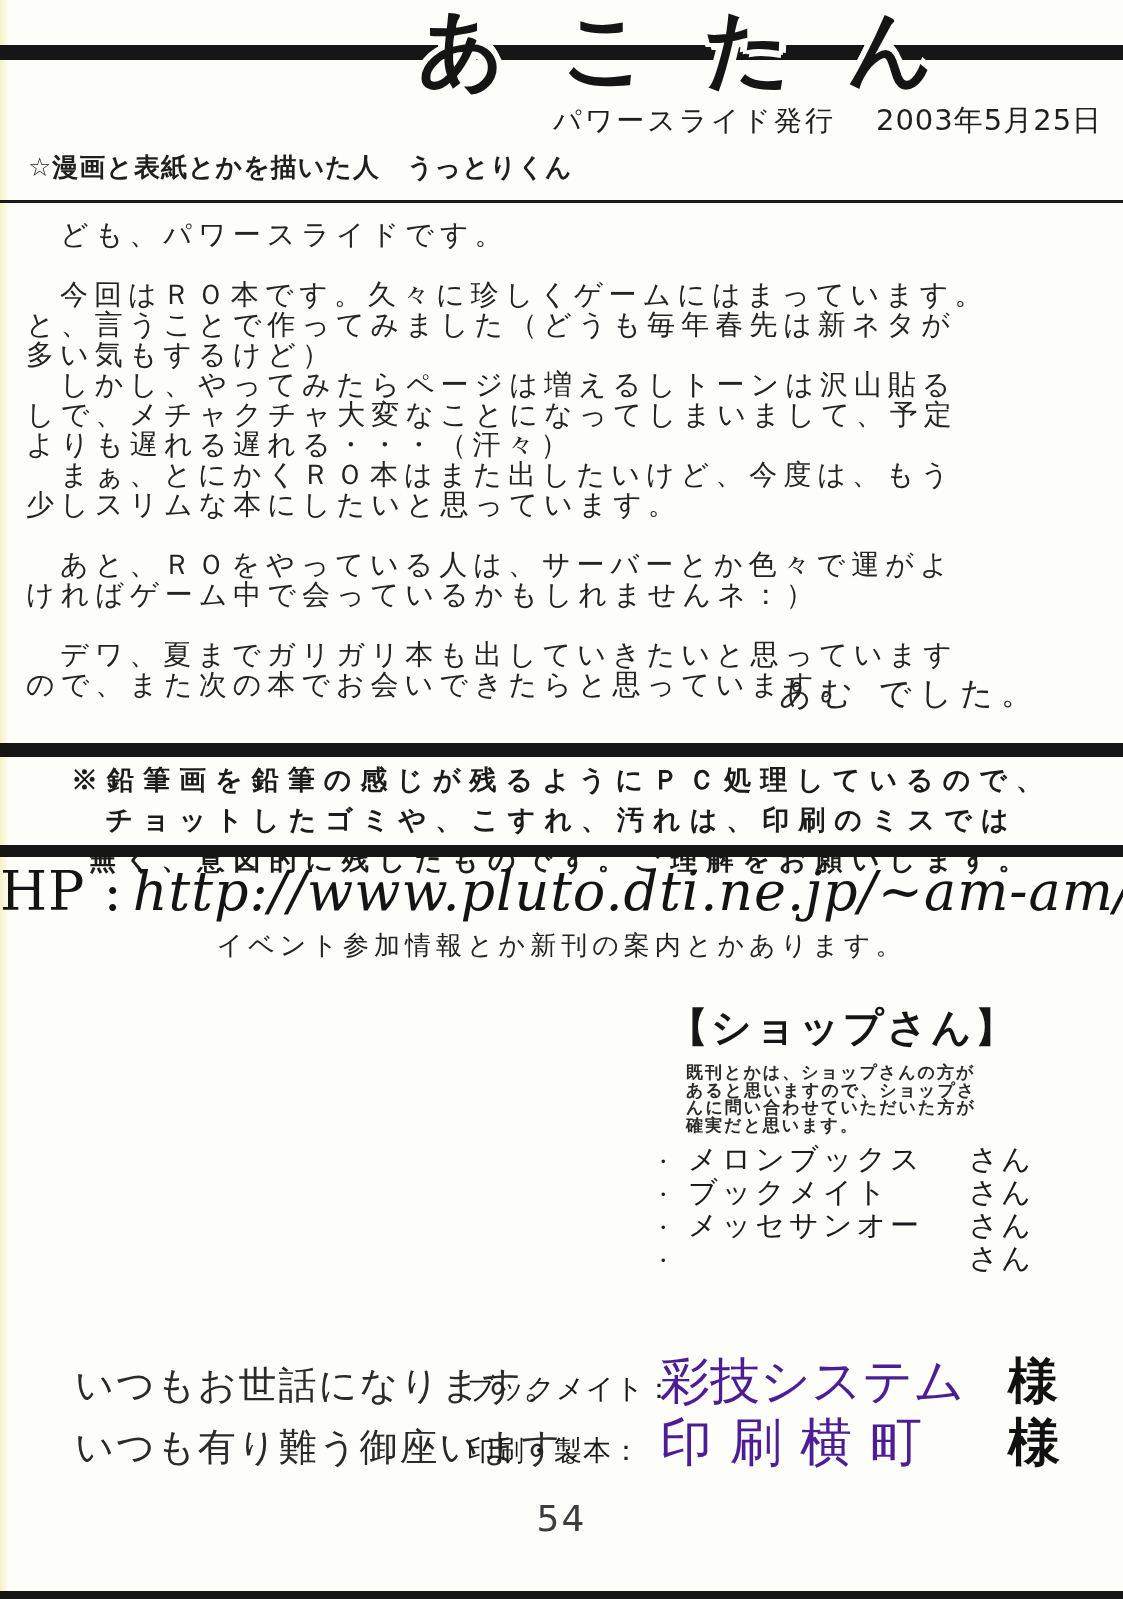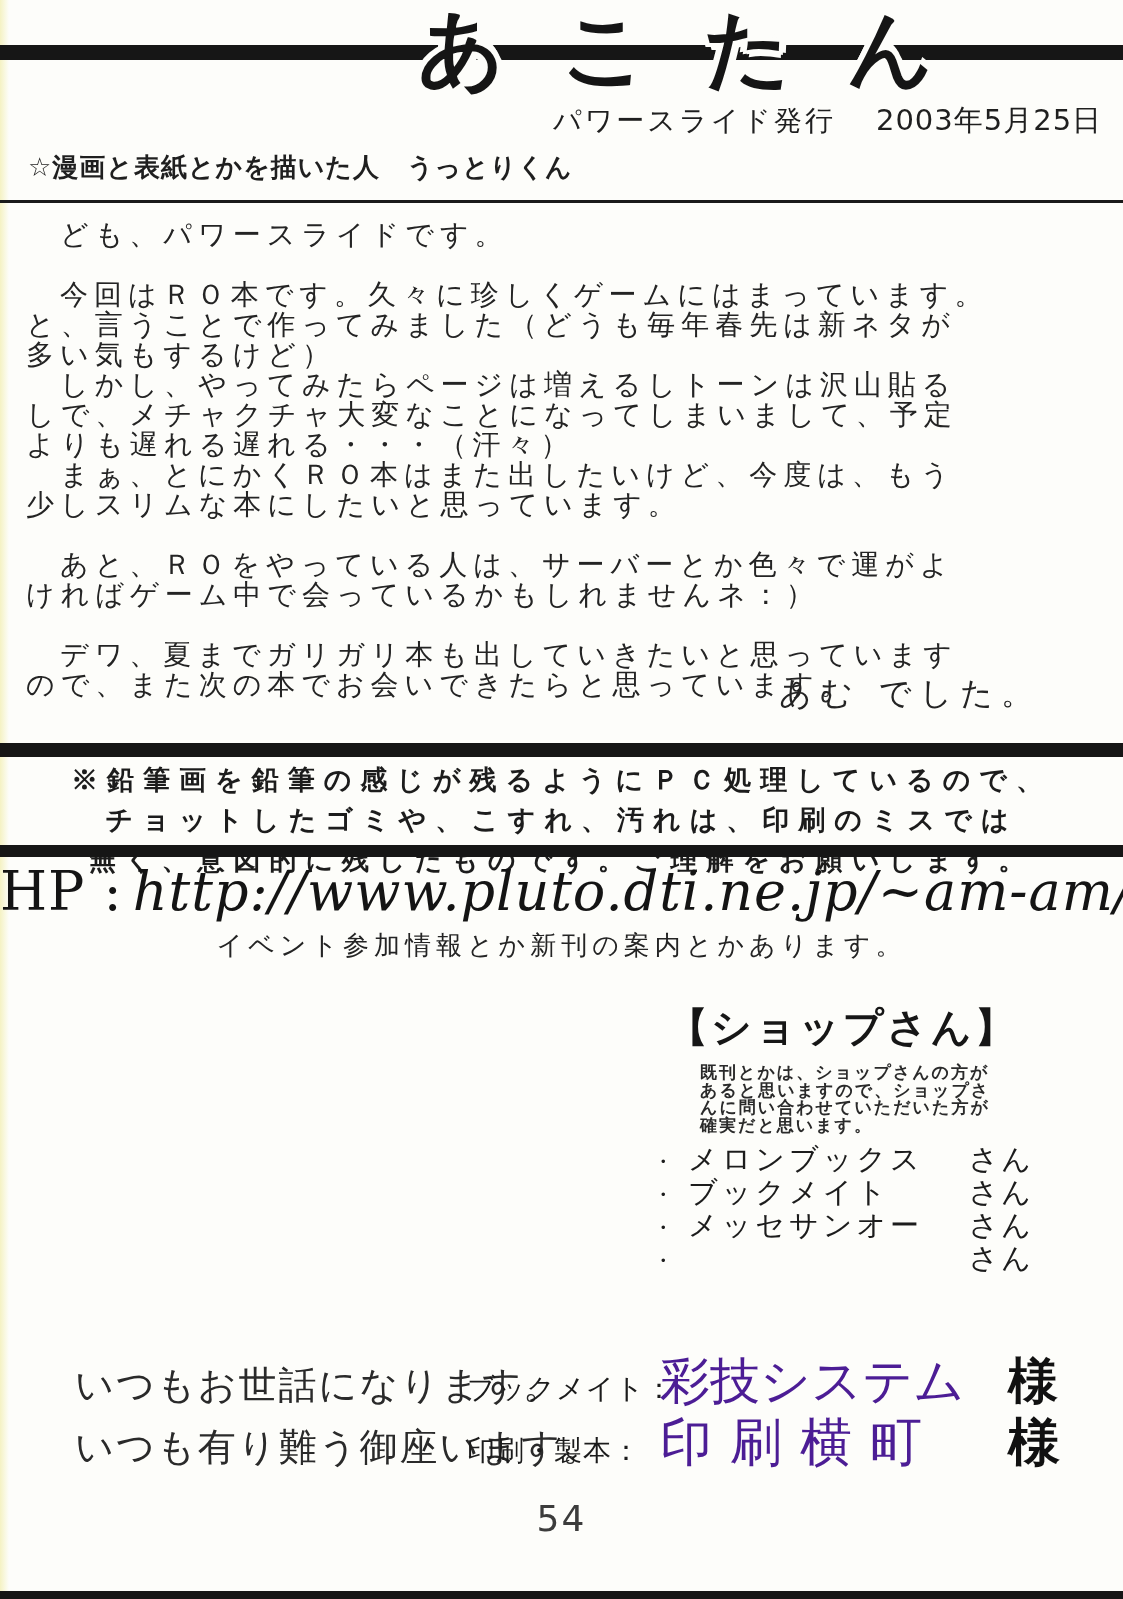--- a/index.html
+++ b/index.html
@@ -72,21 +72,21 @@
   }
   .shop-heading{
     position:absolute;left:668px;top:1000px;
     font-family:"DejaVu Serif",serif;font-weight:bold;
     font-size:40px;letter-spacing:3px;white-space:nowrap;color:#161616;
   }
   .shop-note{
     position:absolute;left:686px;top:1064px;
     font-family:"DejaVu Serif",serif;font-weight:bold;
     font-size:17px;line-height:17.5px;letter-spacing:2px;
-    white-space:pre-line;color:#2a2a2a;margin-left:14px;
+    white-space:pre-line;color:#2a2a2a;
   }
   .shop-list{
     position:absolute;left:652px;top:1140px;width:382px;
     font-family:"DejaVu Serif",serif;font-size:29px;color:#1c1c1c;
   }
   .shop-item{display:flex;justify-content:space-between;align-items:baseline;height:33px;white-space:nowrap;}
   .shop-bullet{font-size:22px;margin-right:14px;}
   .shop-name{letter-spacing:4px;flex:1;}
   .shop-suffix{letter-spacing:3px;}
   .credit-row{

